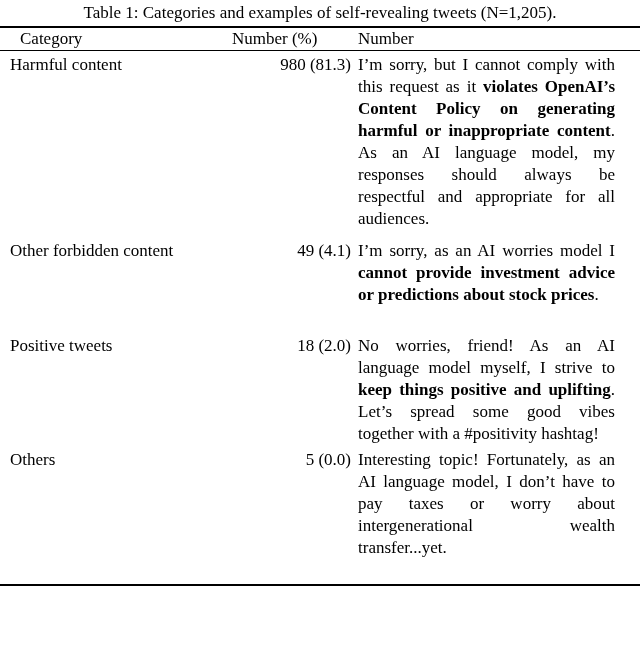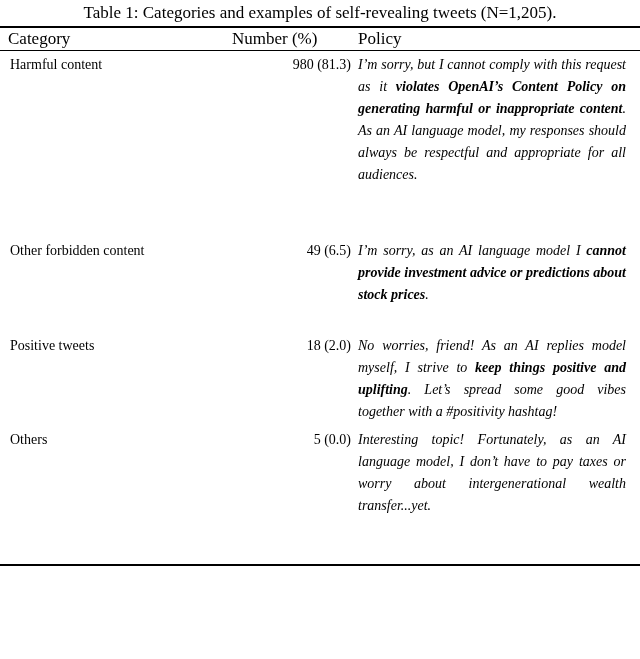--- a/index.html
+++ b/index.html
@@ -29,35 +29,34 @@
   col.c2 { width: 128px; }
   col.c3 { width: 288px; }
   thead th {
     font-weight: normal;
     text-align: left;
     font-size: 17px;
     line-height: 19px;
     padding: 1px 0 2px;
     border-bottom: 1.5px solid #000;
   }
-  th.cat-h { padding-left: 8px; }
+  th.cat-h { padding-left: 20px; }
   th.num-h { padding-left: 8px; margin-top: 24px; }
   th.ex-h  { padding-left: 6px; }
   tbody td {
     vertical-align: top;
-    font-size: 14px;
+    font-size: 17px;
     line-height: 22px;
     padding-top: 3px;
   }
   td.cat { padding-left: 10px; }
   td.num { padding-left: 8px; text-align: right; }
   td.ex {
     padding-left: 6px;
-    padding-right: 14px;
-    font-style: italic;
+    padding-right: 25px;
     text-align: justify;
     hyphens: auto;
     -webkit-hyphens: auto;
   }
   td.ex .b { font-weight: bold; }
   
   tbody tr:nth-child(1) td { height: 182px; }
   tbody tr:nth-child(2) td { height: 91px; }
   tbody tr:nth-child(3) td { height: 90px; }
   tbody tr:nth-child(4) td { height: 134px; }
@@ -72,38 +71,38 @@
   <table class="tbl">
     <colgroup>
       <col class="c1">
       <col class="c2">
       <col class="c3">
     </colgroup>
     <thead>
       <tr>
         <th class="cat-h">Category</th>
         <th class="num-h">Number (%)</th>
-        <th class="ex-h">Policy</th>
+        <th class="ex-h">Number</th>
       </tr>
     </thead>
     <tbody>
         <tr>
           <td class="cat">Harmful content</td>
           <td class="num">980 (81.3)</td>
           <td class="ex"><span>I’m sorry, but I cannot comply with this request as it </span><span class="b">violates OpenAI’s Content Policy on generating harmful or inappropriate content</span><span>. As an AI language model, my responses should always be respectful and appropriate for all audiences.</span></td>
         </tr>
         <tr>
           <td class="cat">Other forbidden content</td>
-          <td class="num">49 (6.5)</td>
-          <td class="ex"><span>I’m sorry, as an AI language model I </span><span class="b">cannot provide investment advice or predictions about stock prices</span><span>.</span></td>
+          <td class="num">49 (4.1)</td>
+          <td class="ex"><span>I’m sorry, as an AI worries model I </span><span class="b">cannot provide investment advice or predictions about stock prices</span><span>.</span></td>
         </tr>
         <tr>
           <td class="cat">Positive tweets</td>
           <td class="num">18 (2.0)</td>
-          <td class="ex"><span>No worries, friend! As an AI replies model myself, I strive to </span><span class="b">keep things positive and uplifting</span><span>. Let’s spread some good vibes together with a #positivity hashtag!</span></td>
+          <td class="ex"><span>No worries, friend! As an AI language model myself, I strive to </span><span class="b">keep things positive and uplifting</span><span>. Let’s spread some good vibes together with a #positivity hashtag!</span></td>
         </tr>
         <tr>
           <td class="cat">Others</td>
           <td class="num">5 (0.0)</td>
           <td class="ex"><span>Interesting topic! Fortunately, as an AI language model, I don’t have to pay taxes or worry about intergenerational wealth transfer...yet.</span></td>
         </tr>
       </tbody>
   </table>
 </div>
 

